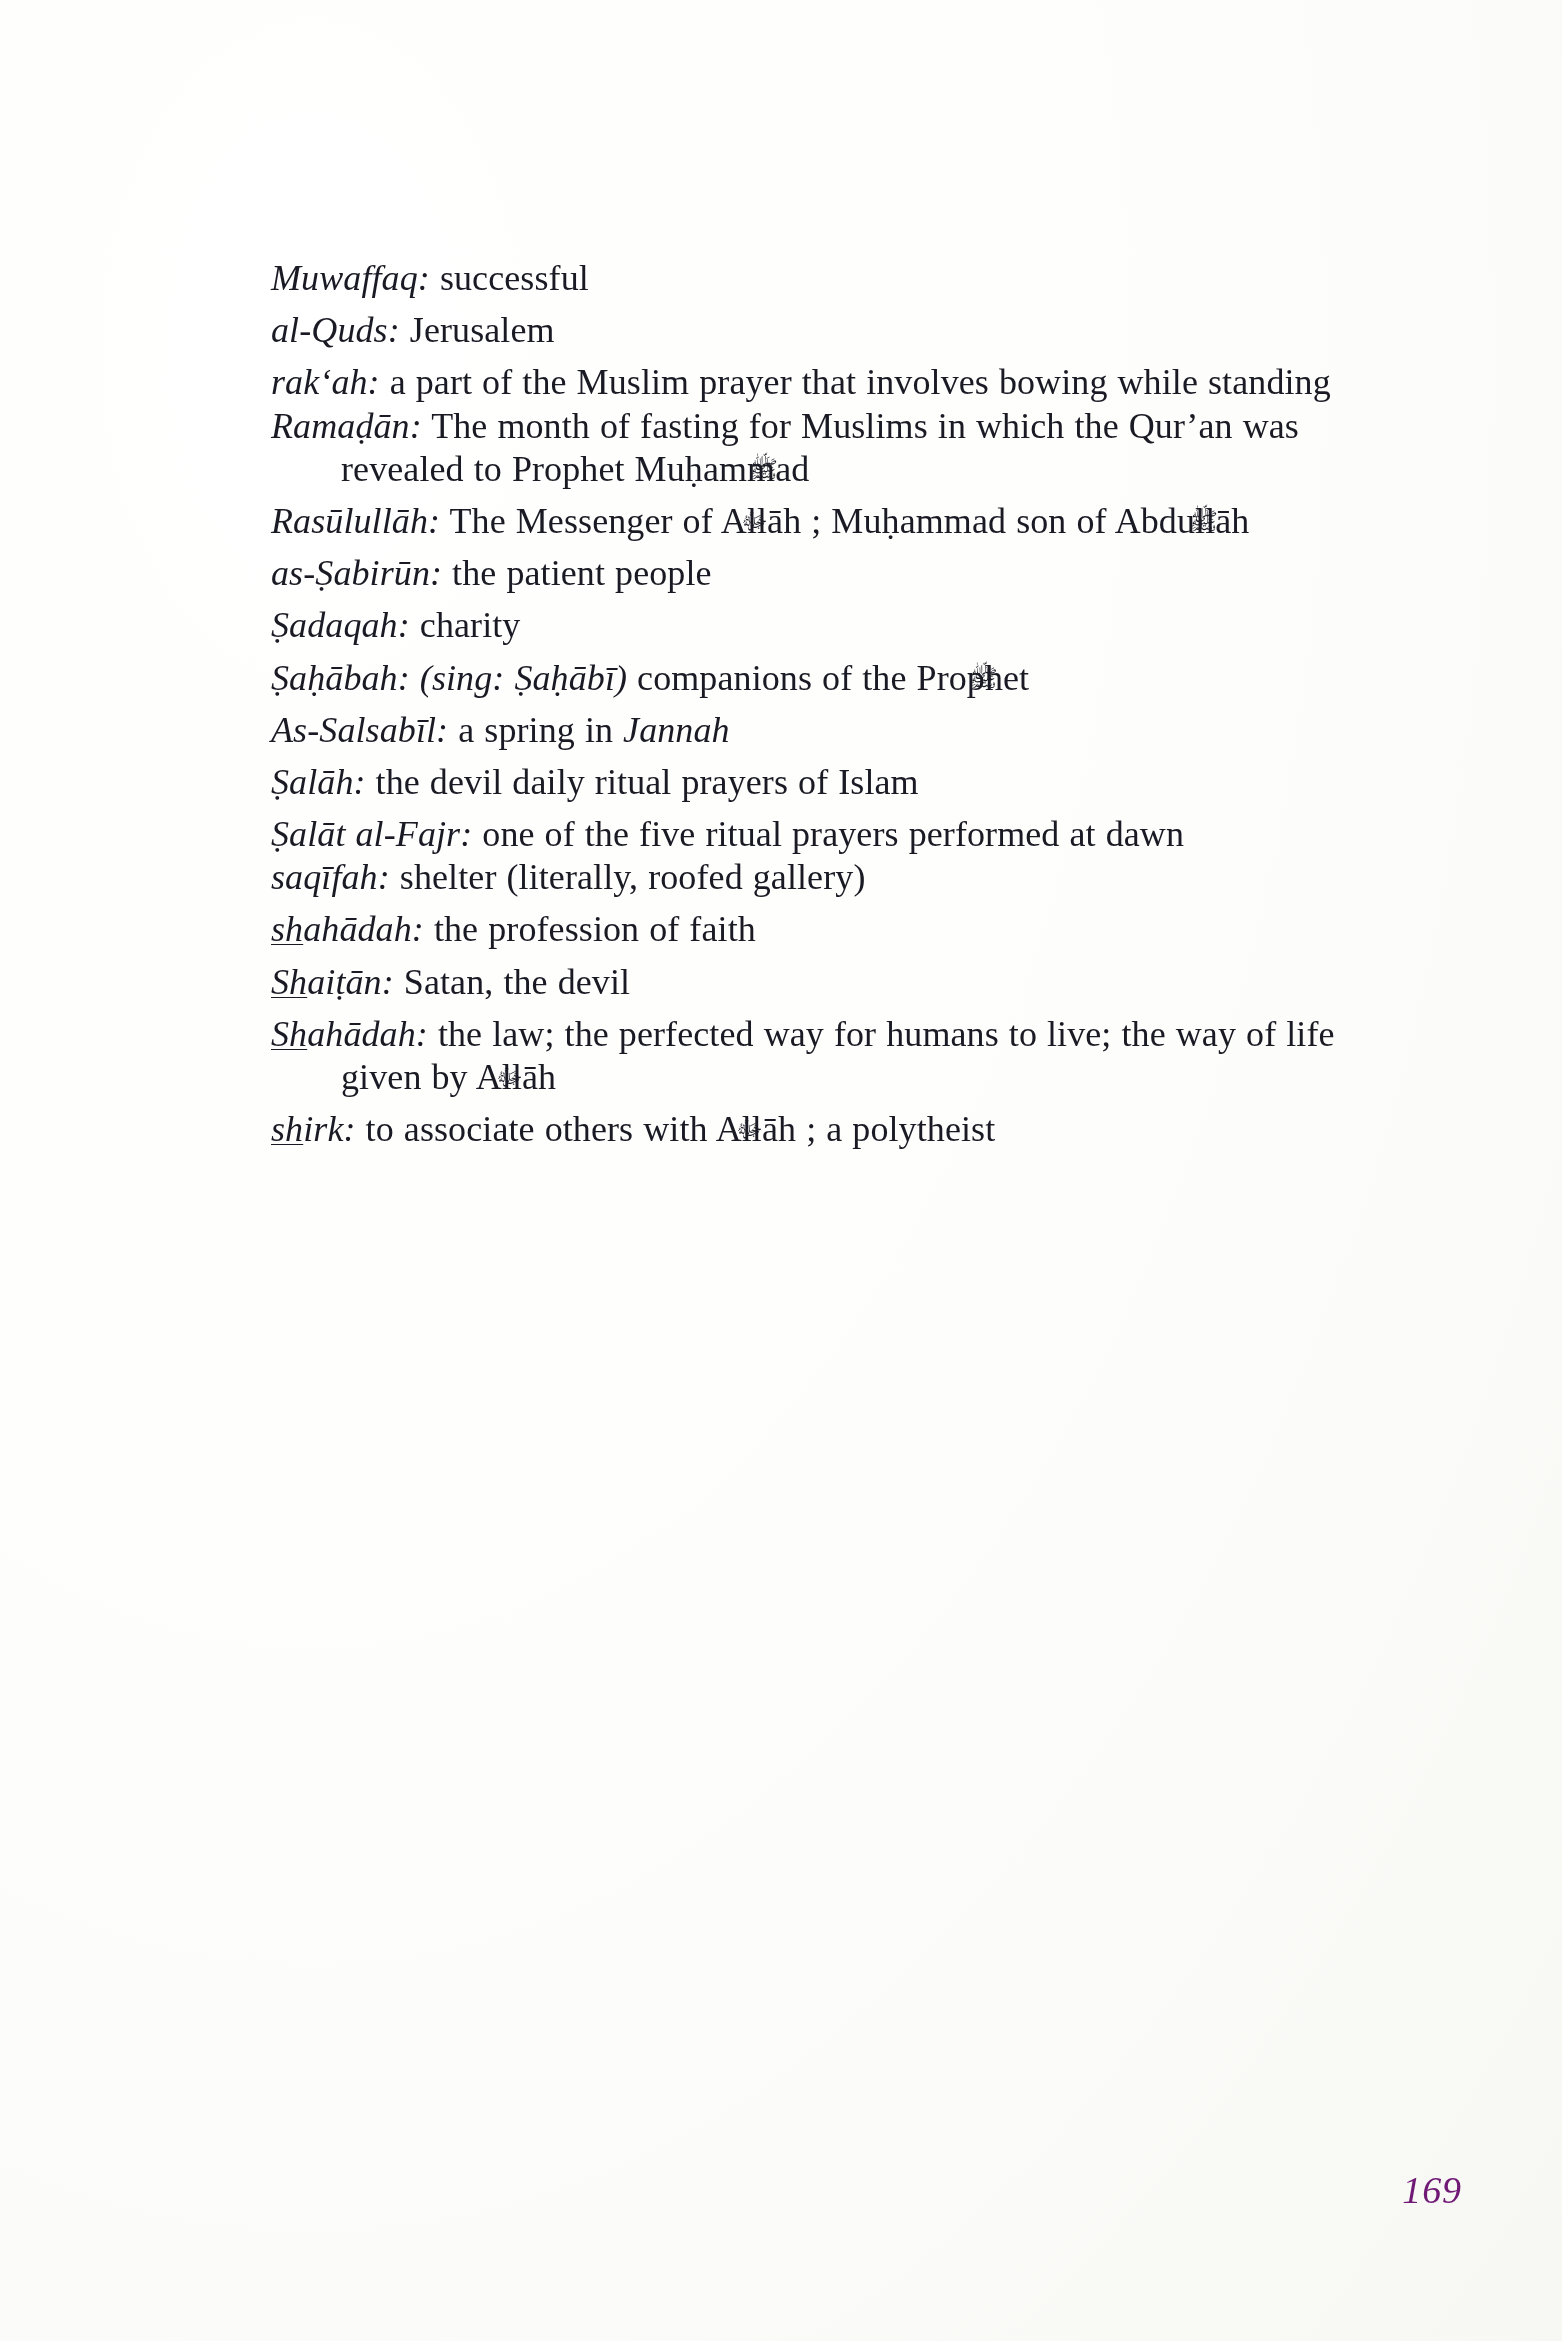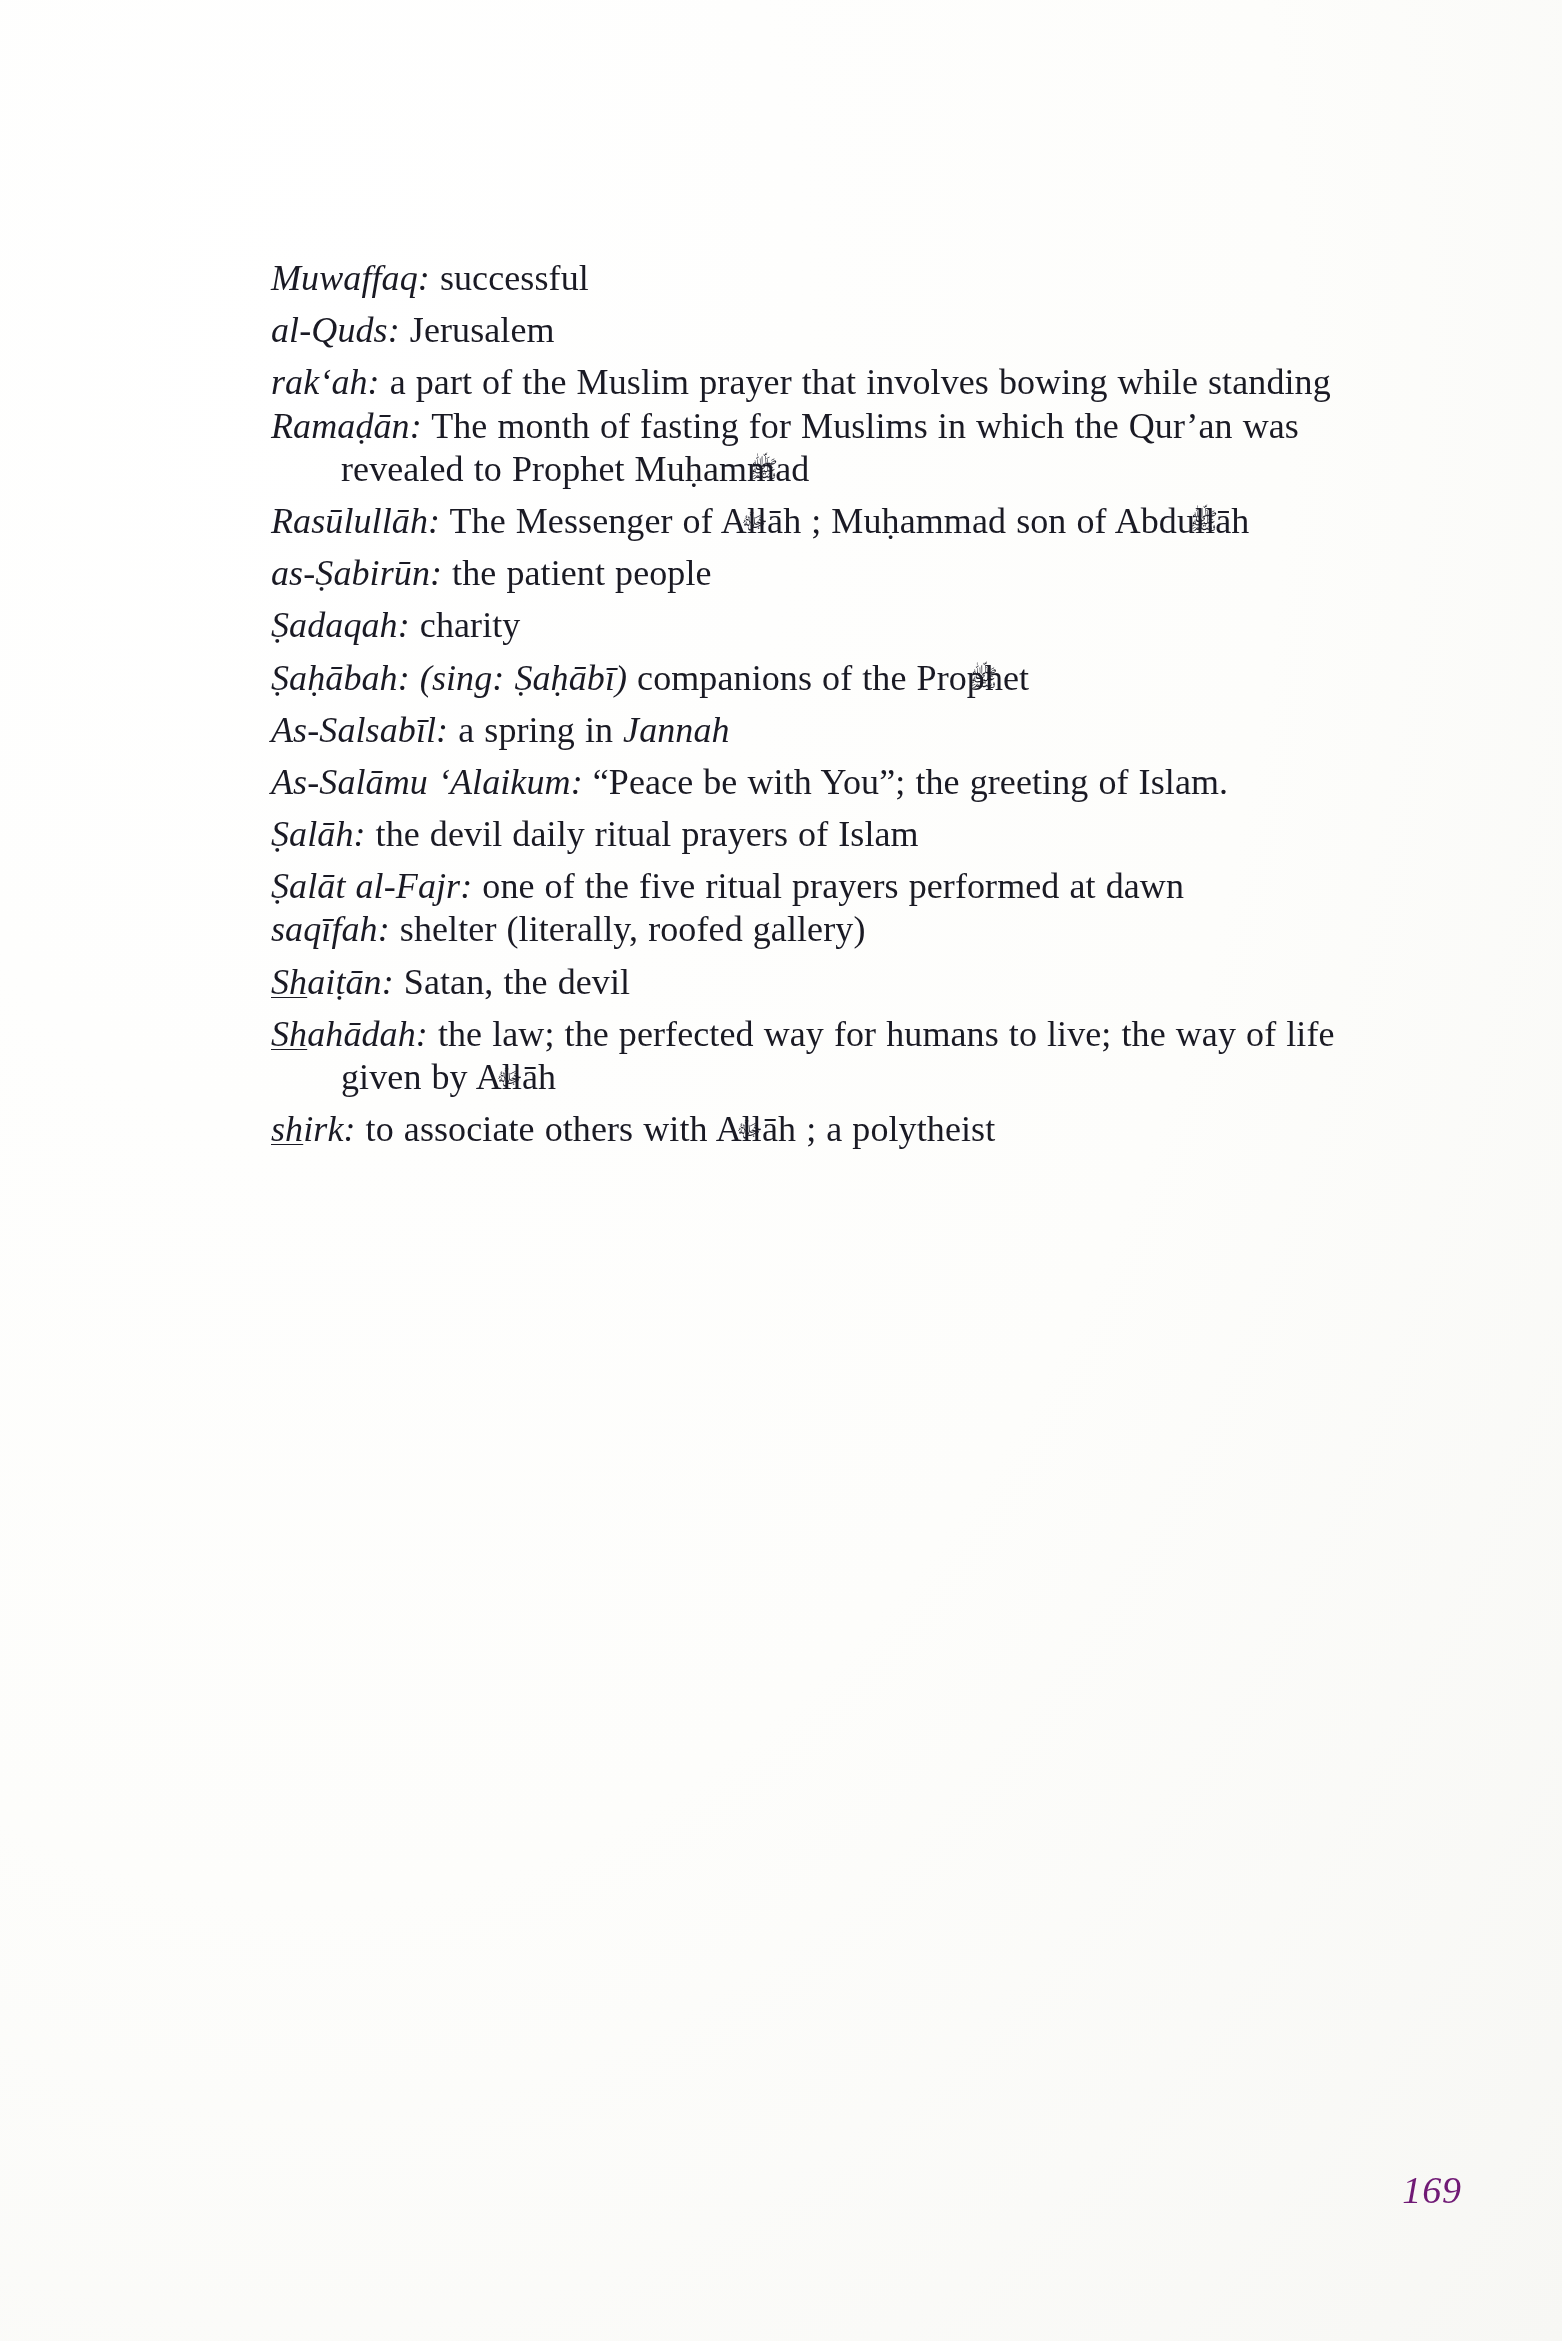--- a/index.html
+++ b/index.html
@@ -114,28 +114,28 @@
     <p class="entry"><span class="term">Rasūlullāh:</span><span class="roman">  The Messenger of Allāh </span><span class="honorific">ﷻ</span><span class="roman">; Muḥammad son of Abdullāh </span><span class="honorific">ﷺ</span></p>
 
     <p class="entry"><span class="term">as-Ṣabirūn:</span><span class="roman">  the patient people</span></p>
 
     <p class="entry"><span class="term">Ṣadaqah:</span><span class="roman">  charity</span></p>
 
     <p class="entry"><span class="term">Ṣaḥābah: (sing:  Ṣaḥābī)</span><span class="roman"> companions of the Prophet </span><span class="honorific">ﷺ</span></p>
 
     <p class="entry"><span class="term">As-Salsabīl:</span><span class="roman">  a spring in </span><span class="ital">Jannah</span></p>
 
-    <p class="entry"><span class="term">As-Salāmu ʻAlaikum:</span><span class="roman"> “Peace be with You”; the greeting of Islam.</span></p>
 
     <p class="entry"><span class="term">Ṣalāh:</span><span class="roman">  the devil daily ritual prayers of Islam</span></p>
 
     <p class="entry tight"><span class="term">Ṣalāt al-Fajr:</span><span class="roman">  one of the five ritual prayers performed at dawn</span></p>
 
     <p class="entry"><span class="term">saqīfah:</span><span class="roman">   shelter (literally, roofed gallery)</span></p>
 
+    <p class="entry"><span class="term-underline">sh</span><span class="term">ahādah:</span><span class="roman">  the profession of faith</span></p>
 
     <p class="entry"><span class="term-underline">Sh</span><span class="term">aiṭān:</span><span class="roman">  Satan, the devil</span></p>
 
     <p class="entry"><span class="term-underline">Sh</span><span class="term">ahādah:</span><span class="roman">  the law; the perfected way for humans to live; the way of life given by Allāh </span><span class="honorific">ﷻ</span></p>
 
     <p class="entry"><span class="term-underline">sh</span><span class="term">irk:</span><span class="roman">  to associate others with Allāh </span><span class="honorific">ﷻ</span><span class="roman">; a polytheist</span></p>
 
   </div>
 
   <div id="page-number">169</div>

